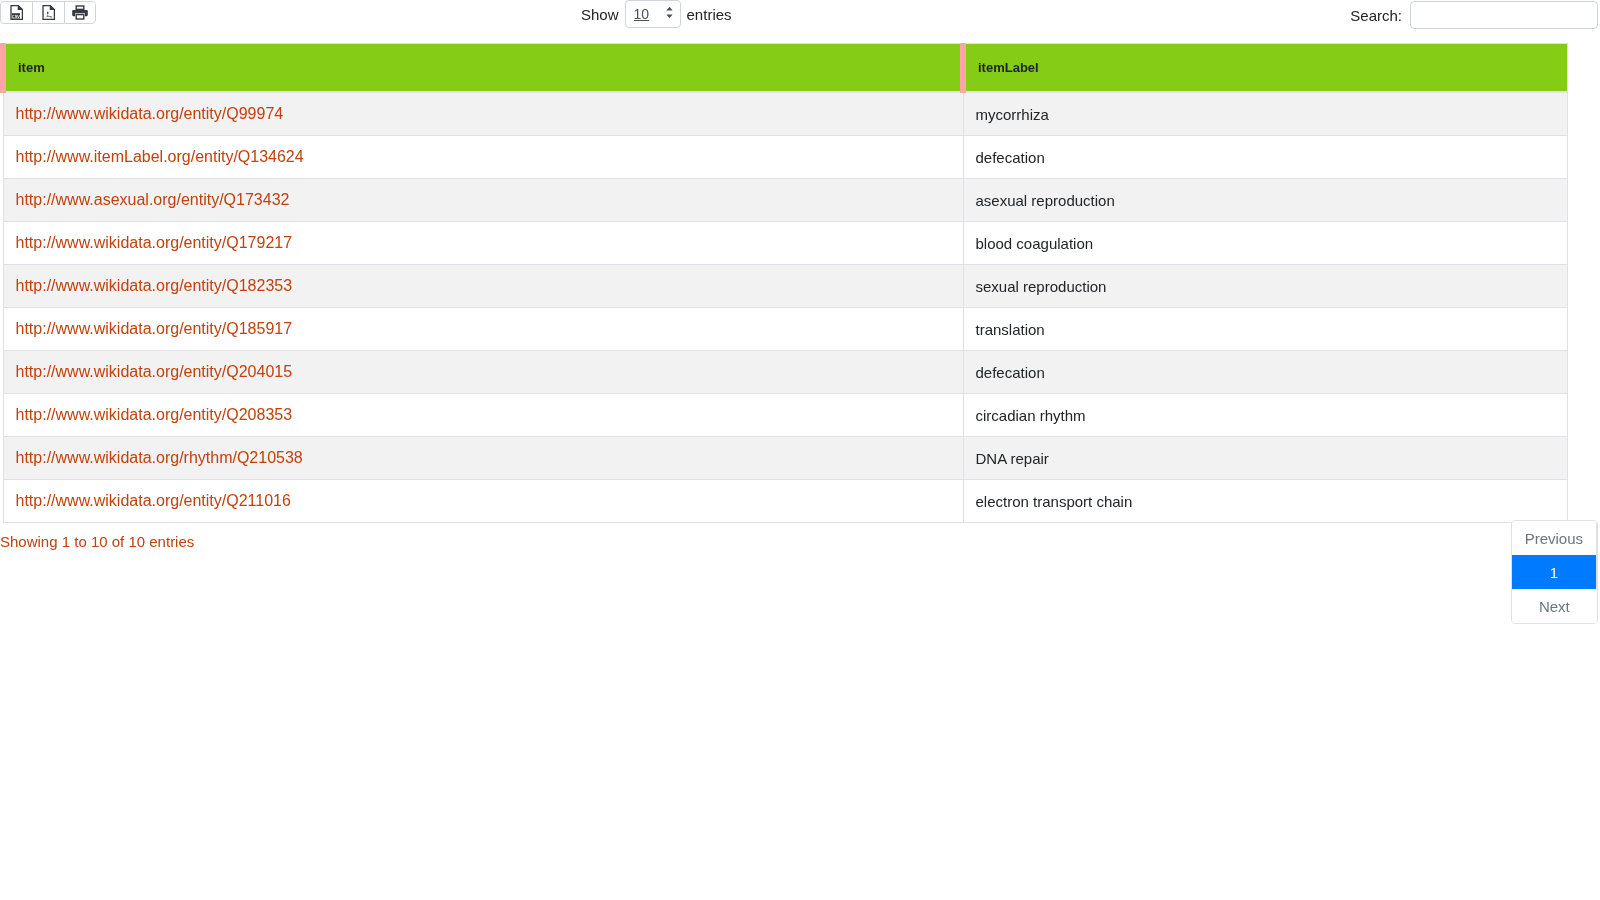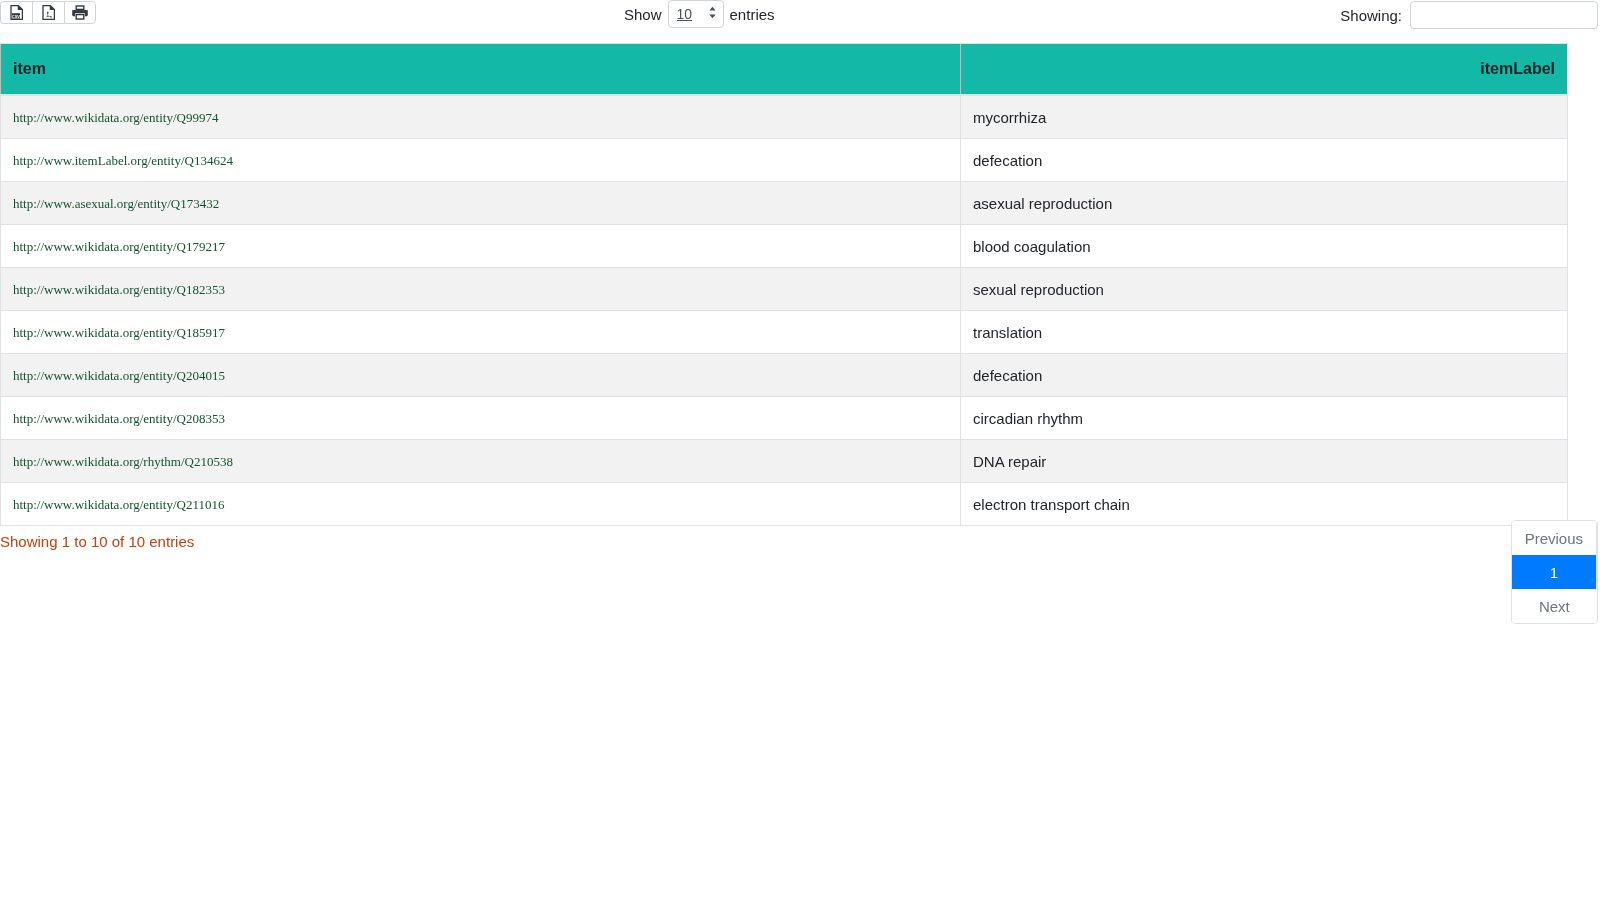--- a/index.html
+++ b/index.html
@@ -41,21 +41,21 @@
     cursor: pointer;
     padding: 0;
   }
   .dt-btn:first-child { border-radius: 4px 0 0 4px; }
   .dt-btn:last-child  { border-right: 1px solid #cfd4d9; border-radius: 0 4px 4px 0; }
   .dt-btn svg { display: block; }
 
   
   .dt-length {
     position: absolute;
-    left: 624px;
+    left: 581px;
     top: 0px;
     font-size: 15px;
     color: #212529;
     display: flex;
     align-items: center;
     gap: 6px;
     white-space: nowrap;
   }
   .dt-length select {
     font-family: "Liberation Sans", sans-serif;
@@ -108,47 +108,46 @@
     position: absolute;
     top: 43px;
     left: 0;
     width: 1568px;
     border-collapse: collapse;
     font-size: 15px;
   }
   table.dataTable thead th {
     text-align: left;
     font-weight: bold;
-    font-size: 16px;
+    font-size: 13px;
     color: #212529;
     padding: 16px 12px;
-    background: #14b8a6;
+    background: #84cc16;
     border-top: 1px solid #dee2e6;
     border-bottom: 2px solid #dee2e6;
-    border-left: 1px solid #fca5a5;
-  }
-  table.dataTable thead th:last-child { border-right: 1px solid #dee2e6; text-align: right; }
+    border-left: 6px solid #fca5a5;
+  }
+  table.dataTable thead th:last-child { border-right: 1px solid #dee2e6; }
 
   table.dataTable tbody td {
     padding: 12px 12px;
     border: 1px solid #dee2e6;
     vertical-align: middle;
     color: #212529;
     height: 42px;
   }
   table.dataTable tbody tr.odd  td { background: #f2f2f2; }
   table.dataTable tbody tr.even td { background: #ffffff; }
 
   th.col-item, td.col-item { width: 960px; }
 
   a.entity-link {
-    color: #14532d;
+    color: #c2410c;
     text-decoration: none;
-    font-size: 13px;
-    font-family: Liberation Serif, serif;
+    font-size: 16px;
   }
 
   
   .dt-info {
     position: absolute;
     left: 0px;
     top: 533px;
     font-size: 15px;
     color: #c2410c;
   }
@@ -239,21 +238,21 @@
         <svg width="9" height="14" viewBox="0 0 9 14" aria-hidden="true">
           <path d="M4.5 1.2 L7.6 5.0 H1.4 Z" fill="#495057"></path>
           <path d="M4.5 12.8 L7.6 9.0 H1.4 Z" fill="#495057"></path>
         </svg>
       </span>
     </span>
     <span>entries</span>
   </div>
 
   <div class="dt-filter">
-    <label>Showing:</label>
+    <label>Search:</label>
     <input type="search" value="" placeholder="" style="">
   </div>
 
 </div>
 
 <table class="dataTable">
   <thead>
     <tr>
       <th class="col-item">item</th>
       <th class="col-label">itemLabel</th>

